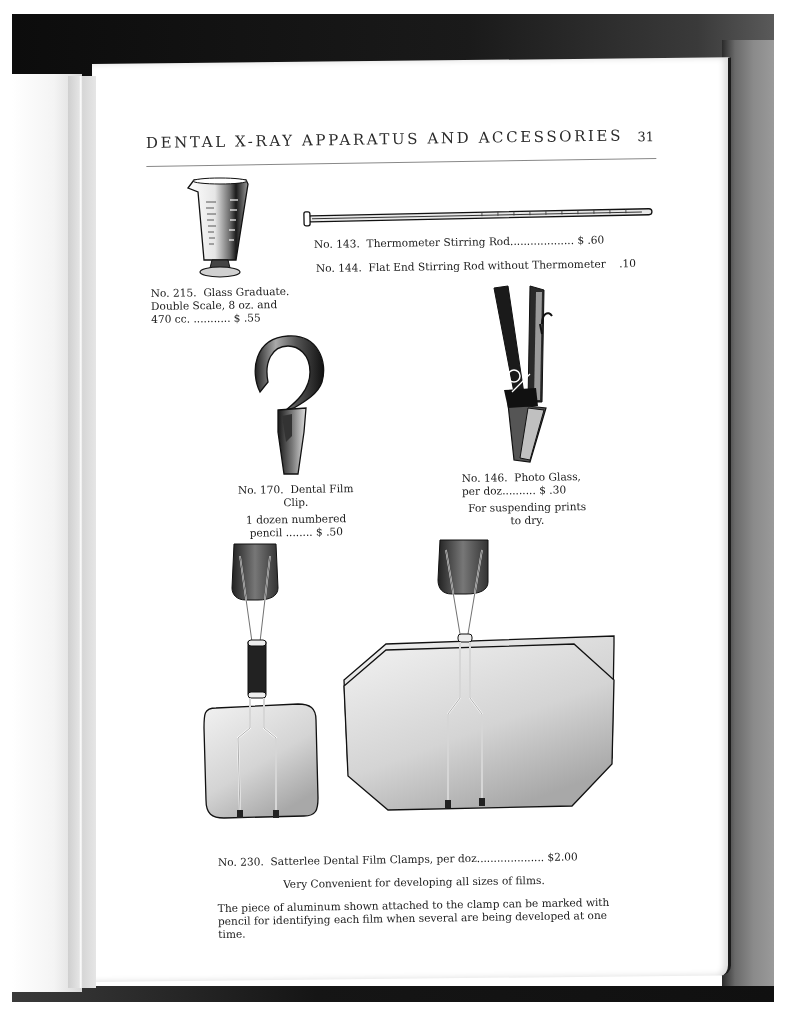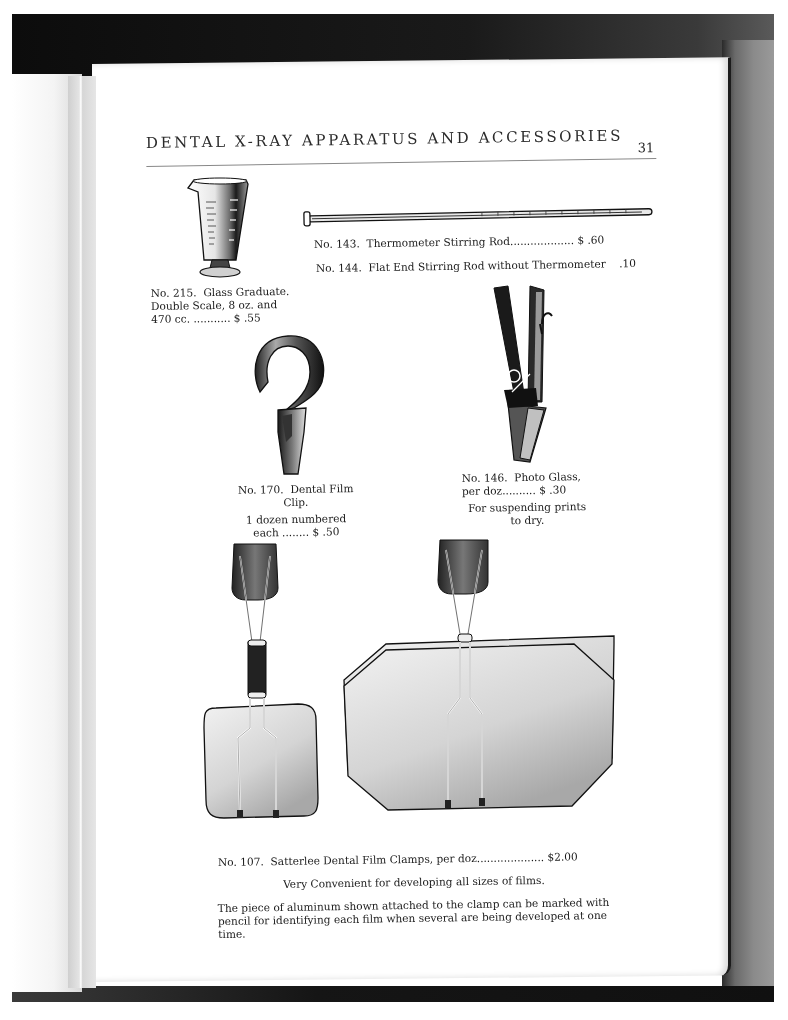--- a/index.html
+++ b/index.html
@@ -30,21 +30,21 @@
     box-shadow: inset -4px 0 6px rgba(0,0,0,0.15);
   }
   .header {
     position:absolute; left:146px; top:132px; width:510px; height:24px;
     transform:rotate(-0.9deg); transform-origin:left center;
   }
   .header-title {
     position:absolute; left:0; top:2px; font-size:15px; letter-spacing:2.6px;
     font-family:"DejaVu Serif", serif; color:#2a2a2a;
   }
-  .page-number { position:absolute; right:2px; top:16px; font-size:13px; color:#2a2a2a; }
+  .page-number { position:absolute; right:2px; top:5px; font-size:13px; color:#2a2a2a; }
   .header-rule { position:absolute; left:0; top:34px; width:510px; height:1px; background:#888; }
 
   .t { position:absolute; font-size:10.6px; line-height:13px; color:#1a1a1a; white-space:nowrap; }
   .rot { transform:rotate(-0.9deg); transform-origin:left center; }
   .center { text-align:center; }
   .lead { display:inline-block; }
 
   .illus { position:absolute; }
 </style>
 </head>
@@ -146,21 +146,21 @@
   </defs>
   <path d="M12 60 C2 40 6 6 40 4 C70 2 80 30 74 50 C70 62 56 70 46 76 L38 78 C48 70 62 58 62 40 C62 22 50 14 40 14 C24 14 16 30 20 50 Z" fill="url(#ring)" stroke="#111" stroke-width="1.3"></path>
   <path d="M30 78 L58 76 L56 100 L50 142 L36 142 L30 100 Z" fill="url(#jaw)" stroke="#111" stroke-width="1.3"></path>
   <path d="M34 84 L44 82 L44 104 L38 110 Z" fill="#333"></path>
 </svg>
 
 <div class="t rot center" style="left:228px;top:484px;width:136px">
   <div><span>No. 170.</span>&nbsp; <span>Dental Film</span></div>
   <div>Clip.</div>
   <div style="margin-top:4px">1 dozen numbered</div>
-  <div><span>each</span> <span>........</span> <span>$ .50</span></div>
+  <div><span>pencil</span> <span>........</span> <span>$ .50</span></div>
 </div>
 
 <svg class="illus" style="left:490px;top:284px" width="70" height="182" viewBox="0 0 70 182">
   <path d="M4 4 L18 2 L34 110 L30 140 Z" fill="#1a1a1a" stroke="#111"></path>
   <path d="M40 2 L54 6 L52 118 L38 118 Z" fill="#2a2a2a" stroke="#111"></path>
   <path d="M46 8 L52 8 L50 116 L44 116 Z" fill="#9a9a9a"></path>
   <path d="M18 120 L56 124 L40 178 L24 176 Z" fill="#555" stroke="#111" stroke-width="1.2"></path>
   <path d="M38 124 L54 126 L40 176 L30 174 Z" fill="#c0c0c0" stroke="#111"></path>
   <path d="M14 106 L46 104 L48 122 L18 124 Z" fill="#111"></path>
   <path d="M52 40 C52 30 58 26 62 32" fill="none" stroke="#111" stroke-width="2"></path>
@@ -209,21 +209,21 @@
   <path d="M44 112 L272 104 L272 112 L270 226 L230 268 L46 272 L6 238 L2 148 Z" fill="url(#film)" stroke="#111" stroke-width="1.3" transform="translate(0,-6)"></path>
   <path d="M44 112 L232 106 L272 142 L270 226 L230 268 L46 272 L6 238 L2 148 Z" fill="url(#film)" stroke="#111" stroke-width="1.3"></path>
   <rect x="116" y="96" width="14" height="8" rx="3" fill="#eee" stroke="#111"></rect>
   <path d="M118 104 L118 160 L106 176 L106 262 M128 104 L128 160 L140 176 L140 262" fill="none" stroke="#fff" stroke-width="2"></path>
   <path d="M118 104 L118 160 L106 176 L106 262 M128 104 L128 160 L140 176 L140 262" fill="none" stroke="#777" stroke-width="0.6"></path>
   <rect x="103" y="262" width="6" height="8" fill="#222"></rect>
   <rect x="137" y="260" width="6" height="8" fill="#222"></rect>
 </svg>
 
 <div class="t rot" style="left:218px;top:856px">
-  <span>No. 107.</span>&nbsp;&nbsp;<span>Satterlee Dental Film Clamps, per doz</span><span class="lead">....................</span> <span>$2.00</span>
+  <span>No. 230.</span>&nbsp;&nbsp;<span>Satterlee Dental Film Clamps, per doz</span><span class="lead">....................</span> <span>$2.00</span>
 </div>
 
 <div class="t rot center" style="left:218px;top:879px;width:392px">Very Convenient for developing all sizes of films.</div>
 
 <div class="t rot" style="left:218px;top:902px;line-height:13px">
   <div>The piece of aluminum shown attached to the clamp can be marked with</div>
   <div>pencil for identifying each film when several are being developed at one</div>
   <div>time.</div>
 </div>
 

